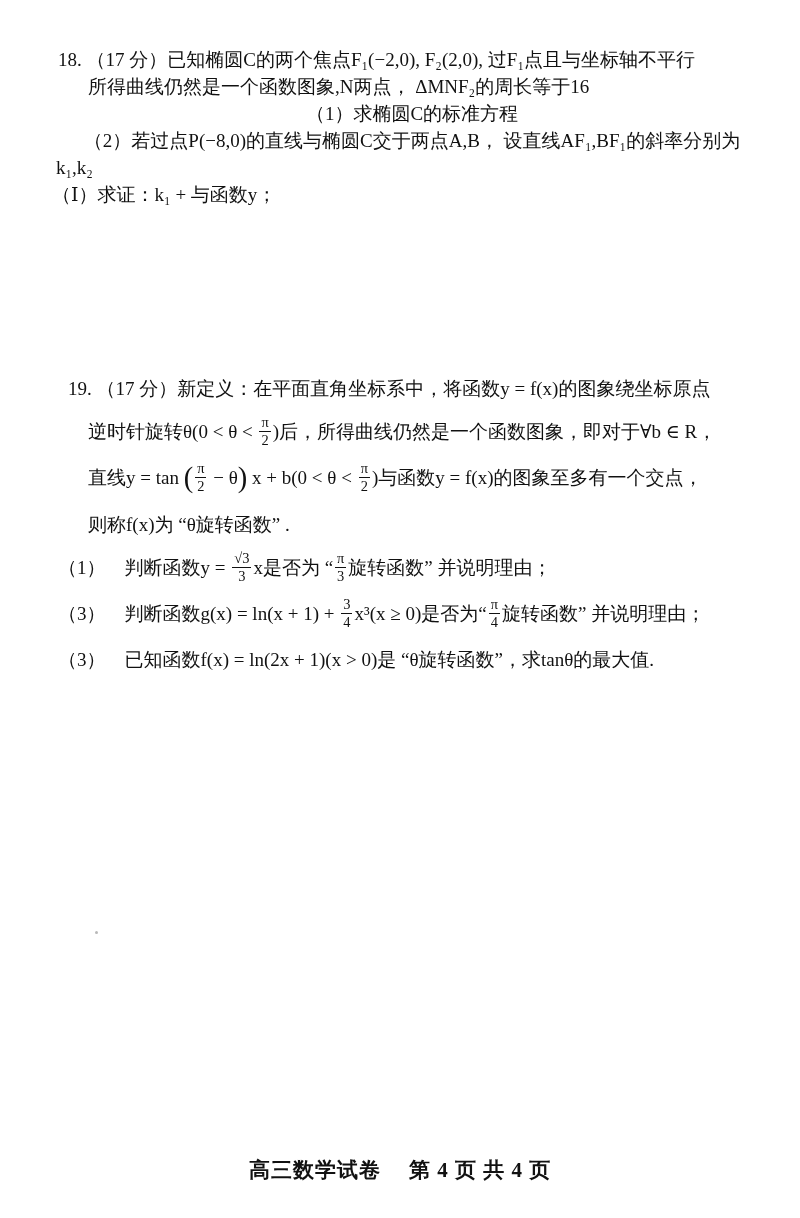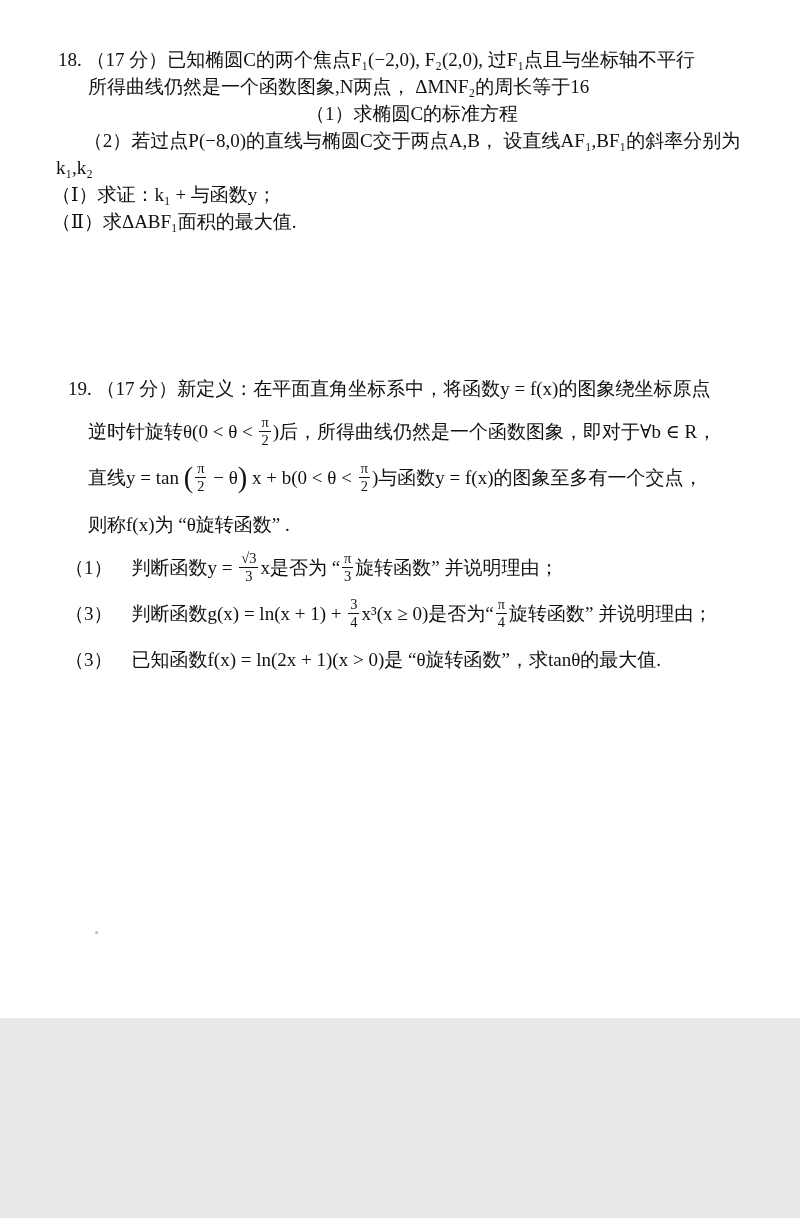--- a/index.html
+++ b/index.html
@@ -3,21 +3,21 @@
 <meta charset="utf-8">
 <style>
   html, body {
     margin: 0;
     padding: 0;
     background: #e8e8e8;
   }
   .page {
     position: relative;
     width: 800px;
-    height: 1018px;
+    height: 1218px;
     margin: 0 auto;
     background: #ffffff;
     color: #111111;
     font-family: "Liberation Serif", "DejaVu Serif", "DejaVu Sans", serif;
     font-size: 19px;
     overflow: hidden;
   }
   
   .q18 {
     position: absolute;
@@ -41,21 +41,21 @@
     left: 56px;
     right: 24px;
   }
   .q19 .mline {
     line-height: 30px;
     min-height: 30px;
     margin-bottom: 13px;
     margin-left: 12px;
   }
   .q19 .ind { margin-left: 32px; }
-  .q19 .pind { margin-left: 9px; }
+  .q19 .pind { margin-left: 2px; }
   
   .frac {
     display: inline-flex;
     flex-direction: column;
     align-items: center;
     vertical-align: middle;
     line-height: 1.05;
     font-size: 0.76em;
     margin: 0 2px;
     transform: translateY(-2px);
@@ -102,21 +102,20 @@
 
 <div class="page">
 
   <section class="q18">
     <div class="line ml14">18. （17 分）已知椭圆C的两个焦点F₁(−2,0), F₂(2,0), 过F₁点且与坐标轴不平行</div>
     <div class="line ml44">所得曲线仍然是一个函数图象,N两点， ΔMNF₂的周长等于16</div>
     <div class="line ml10">（1）求椭圆C的标准方程</div>
     <div class="line ml10">（2）若过点P(−8,0)的直线与椭圆C交于两点A,B， 设直线AF₁,BF₁的斜率分别为</div>
     <div class="line ml0">k₁,k₂</div>
     <div class="line ml8">（Ⅰ）求证：k₁ + 与函数y；</div>
-    <div class="line ml8">（Ⅱ）求ΔABF₁面积的最大值.</div>
   </section>
 
   <section class="q19">
     <div class="mline">19. （17 分）新定义：在平面直角坐标系中，将函数y = f(x)的图象绕坐标原点</div>
 
     <div class="mline ind">
       <span>逆时针旋转θ(0 &lt; θ &lt; </span><span class="frac">
           <span class="num">π</span>
           <span class="den">2</span>
         </span><span>)后，所得曲线仍然是一个函数图象，即对于∀b ∈ R，</span>

